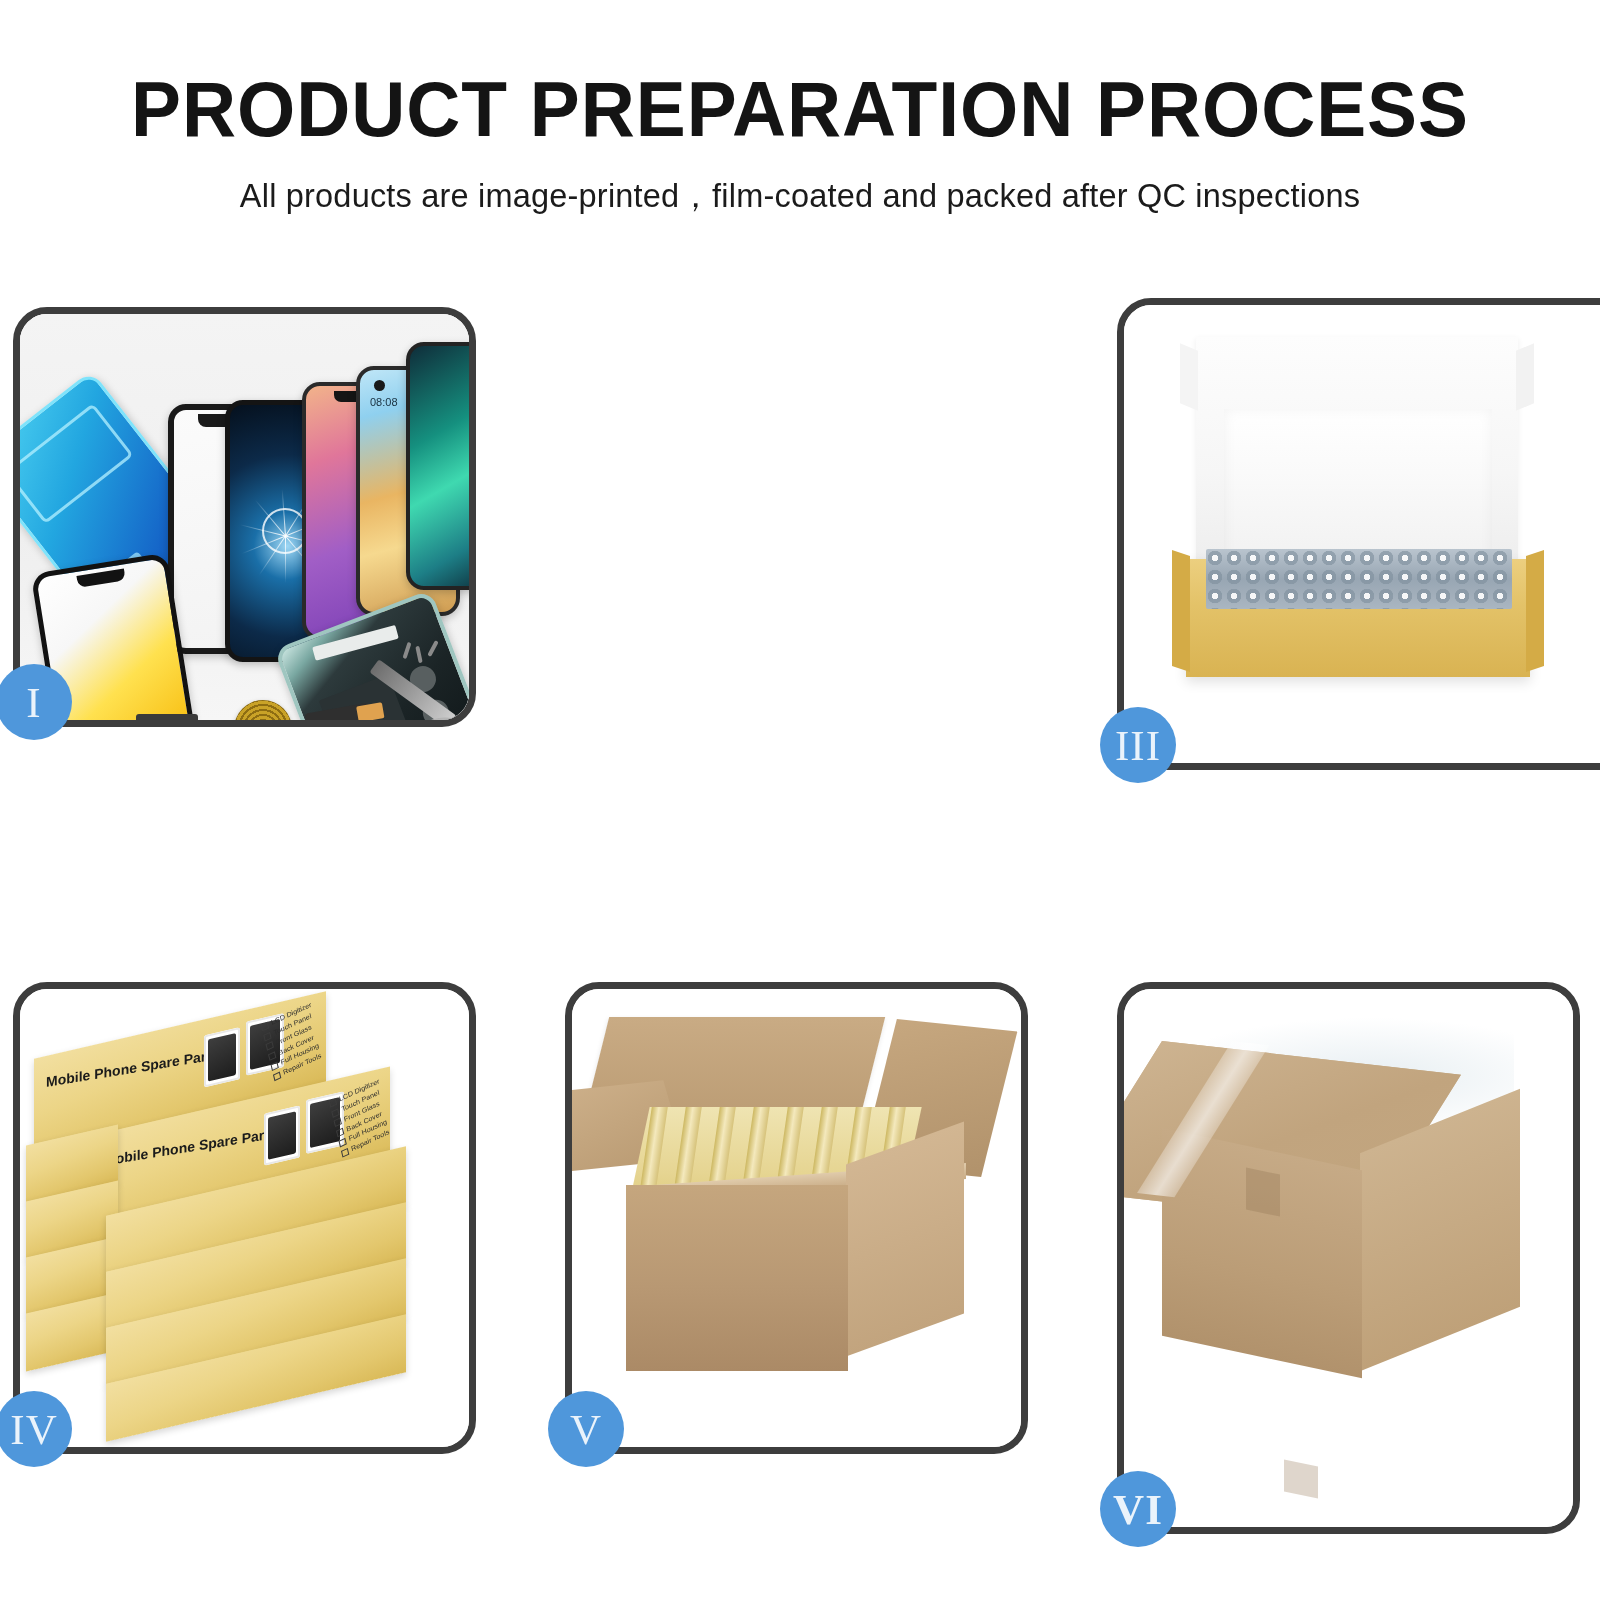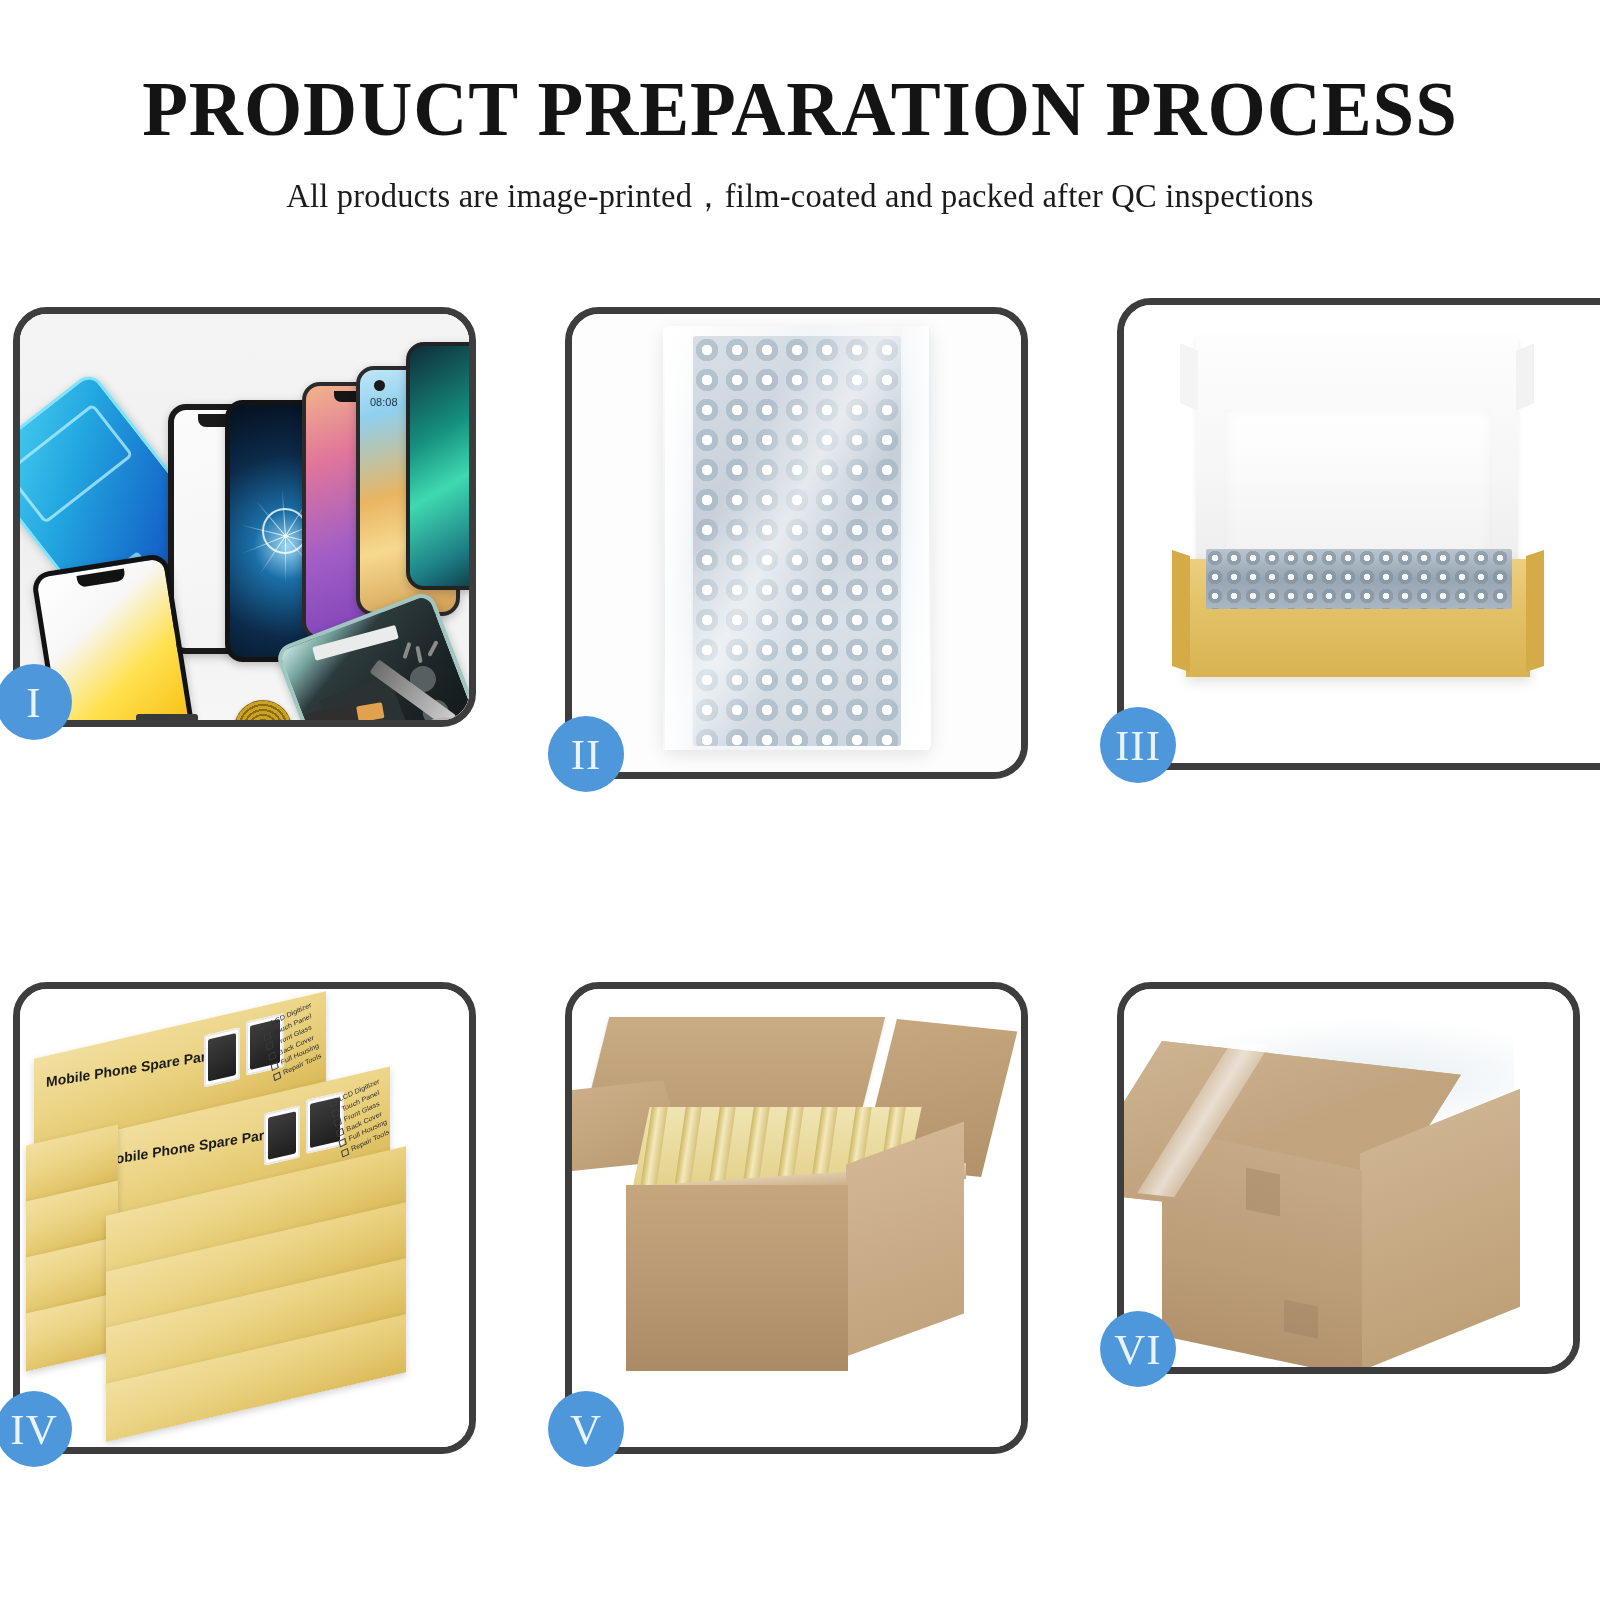--- a/index.html
+++ b/index.html
@@ -5,21 +5,21 @@
   * { box-sizing: border-box; margin: 0; padding: 0; }
   html, body {
     width: 1600px; height: 1600px;
     background: #ffffff;
     font-family: "Liberation Sans", sans-serif;
     overflow: hidden;
   }
   #page { position: relative; width: 1600px; height: 1600px; background: #fff; }
 
   
-  #header { position: absolute; left: 0; top: 70px; width: 1600px; text-align: center; font-family: Liberation Serif, serif; }
+  #header { position: absolute; left: 0; top: 70px; width: 1600px; text-align: center; }
   #title {
     font-size: 78px; font-weight: 700; letter-spacing: 1px;
     color: #141414; line-height: 1.0;
     transform: scaleX(0.96); transform-origin: center;
     white-space: nowrap;
   }
   #subtitle {
     margin-top: 26px; font-size: 33px; font-weight: 400;
     color: #1b1b1b; letter-spacing: 0.2px; white-space: nowrap;
     transform: scaleX(0.985); transform-origin: center;
@@ -397,31 +397,20 @@
       <div class="part brush"></div>
       <div class="part screws">
         <i style="left:2px;  top:2px;  transform:rotate(18deg)"></i>
         <i style="left:14px; top:6px;  transform:rotate(-12deg)"></i>
         <i style="left:28px; top:0px;  transform:rotate(28deg)"></i>
       </div>
     </div>
     <div class="badge">I</div>
   </div>
 
-  <div class="card" style="left:565px; top:307px; width:463px; height:472px;">
-    <div class="card-clip p2">
-      <div class="bw-sleeve">
-        <div class="bw-edge l"></div>
-        <div class="bw-edge r"></div>
-        <div class="bw-grid"></div>
-        <div class="bw-sheen"></div>
-      </div>
-    </div>
-    <div class="badge">II</div>
-  </div>
 
   <div class="card" style="left:1117px; top:298px; width:545px; height:472px;">
     <div class="card-clip p3">
       <div class="b3-lid"></div>
       <div class="b3-foam"></div>
       <div class="b3-bubble"></div>
       <div class="b3-tray"></div>
     </div>
     <div class="badge">III</div>
   </div>
@@ -499,21 +488,21 @@
         <i style="left:210px"></i>
           <i style="left:244px"></i>
       </div>
       <div class="c5-rim"></div>
       <div class="c5-side"></div>
       <div class="c5-front"></div>
     </div>
     <div class="badge">V</div>
   </div>
 
-  <div class="card" style="left:1117px; top:982px; width:463px; height:392px;">
+  <div class="card" style="left:1117px; top:982px; width:463px; height:552px;font-weight:bold;">
     <div class="card-clip p6">
       <div class="c6-shadow"></div>
       <div class="c6-top"></div>
       <div class="c6-tape"></div>
       <div class="c6-side"></div>
       <div class="c6-front"></div>
       <div class="c6-tab1"></div>
       <div class="c6-tab2"></div>
     </div>
     <div class="badge">VI</div>

